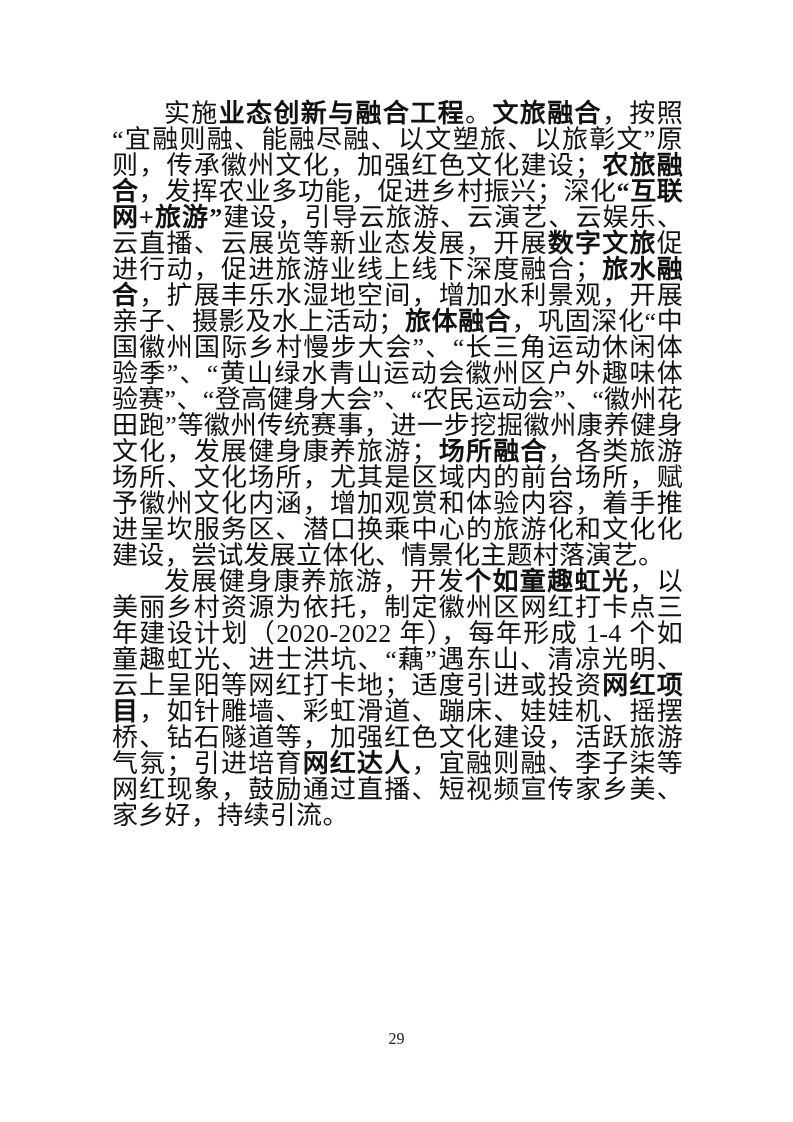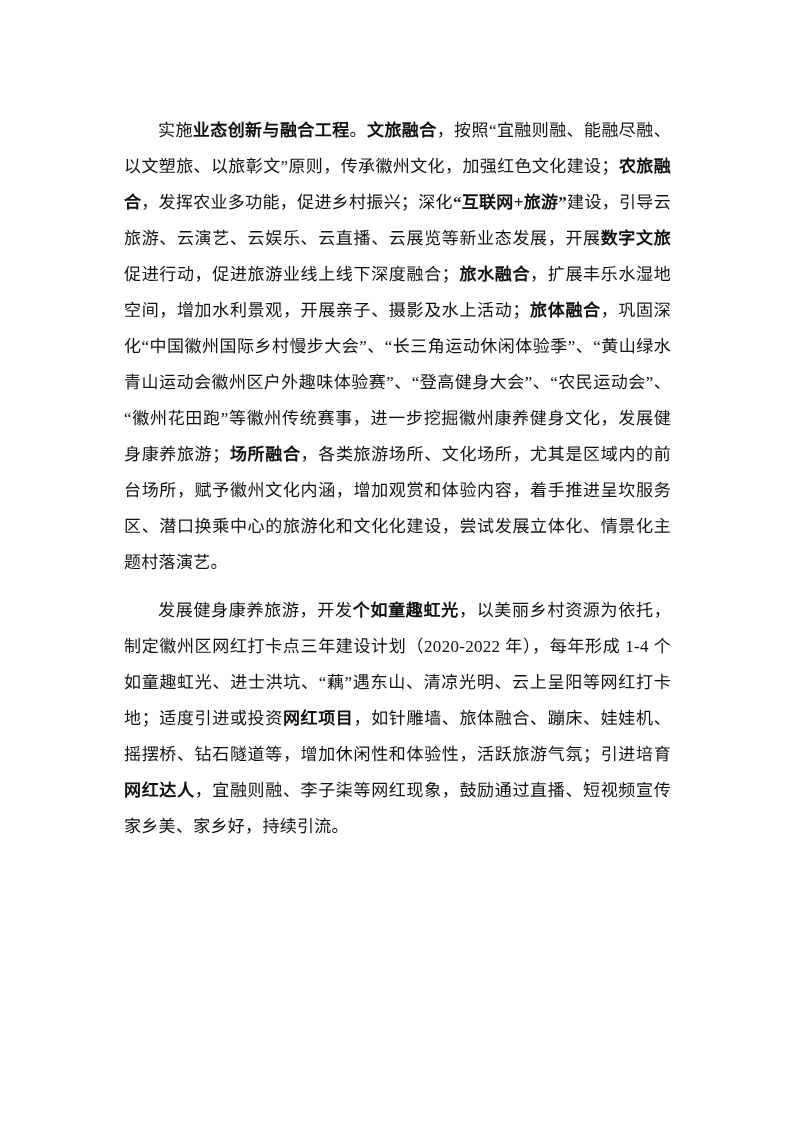--- a/index.html
+++ b/index.html
@@ -16,24 +16,24 @@
     font-family: "Liberation Serif", "DejaVu Serif", serif;
     color: #111111;
   }
   .doc-body {
     position: absolute;
     left: 112px;
     top: 101px;
     width: 571px;
   }
   .doc-body p {
-    margin: 12px;
+    margin: 0;
     padding: 0;
-    font-size: 17px;
-    line-height: 36px;
+    font-size: 26px;
+    line-height: 26px;
     text-align: justify;
     text-justify: inter-character;
     text-indent: 2em;
     letter-spacing: 0.3px;
   }
   .doc-body p.heading {
     font-weight: 700;
     text-align: left;
   }
   .doc-body span.b {
@@ -49,15 +49,16 @@
     line-height: 20px;
     color: #222222;
   }
 </style>
 </head>
 <body>
 
 <div class="page">
   <div class="doc-body">
       <p><span>实施</span><span class="b">业态创新与融合工程</span><span>。</span><span class="b">文旅融合</span><span>，按照“宜融则融、能融尽融、以文塑旅、以旅彰文”原则，传承徽州文化，加强红色文化建设；</span><span class="b">农旅融合</span><span>，发挥农业多功能，促进乡村振兴；深化</span><span class="b">“互联网+旅游”</span><span>建设，引导云旅游、云演艺、云娱乐、云直播、云展览等新业态发展，开展</span><span class="b">数字文旅</span><span>促进行动，促进旅游业线上线下深度融合；</span><span class="b">旅水融合</span><span>，扩展丰乐水湿地空间，增加水利景观，开展亲子、摄影及水上活动；</span><span class="b">旅体融合</span><span>，巩固深化“中国徽州国际乡村慢步大会”、“长三角运动休闲体验季”、“黄山绿水青山运动会徽州区户外趣味体验赛”、“登高健身大会”、“农民运动会”、“徽州花田跑”等徽州传统赛事，进一步挖掘徽州康养健身文化，发展健身康养旅游；</span><span class="b">场所融合</span><span>，各类旅游场所、文化场所，尤其是区域内的前台场所，赋予徽州文化内涵，增加观赏和体验内容，着手推进呈坎服务区、潜口换乘中心的旅游化和文化化建设，尝试发展立体化、情景化主题村落演艺。</span></p>
-      <p><span>发展健身康养旅游，开发</span><span class="b">个如童趣虹光</span><span>，以美丽乡村资源为依托，制定徽州区网红打卡点三年建设计划（2020-2022 年），每年形成 1-4 个如童趣虹光、进士洪坑、“藕”遇东山、清凉光明、云上呈阳等网红打卡地；适度引进或投资</span><span class="b">网红项目</span><span>，如针雕墙、旅体融合、蹦床、娃娃机、摇摆桥、钻石隧道等，增加休闲性和体验性，活跃旅游气氛；引进培育</span><span class="b">网红达人</span><span>，宜融则融、李子柒等网红现象，鼓励通过直播、短视频宣传家乡美、家乡好，持续引流。</span></p>
+      <p><span>发展健身康养旅游，开发</span><span class="b">个如童趣虹光</span><span>，以美丽乡村资源为依托，制定徽州区网红打卡点三年建设计划（2020-2022 年），每年形成 1-4 个如童趣虹光、进士洪坑、“藕”遇东山、清凉光明、云上呈阳等网红打卡地；适度引进或投资</span><span class="b">网红项目</span><span>，如针雕墙、彩虹滑道、蹦床、娃娃机、摇摆桥、钻石隧道等，加强红色文化建设，活跃旅游气氛；引进培育</span><span class="b">网红达人</span><span>，宜融则融、李子柒等网红现象，鼓励通过直播、短视频宣传家乡美、家乡好，持续引流。</span></p>
     </div>
+  <div class="page-number">29</div>
 </div>
 
 </body></html>

